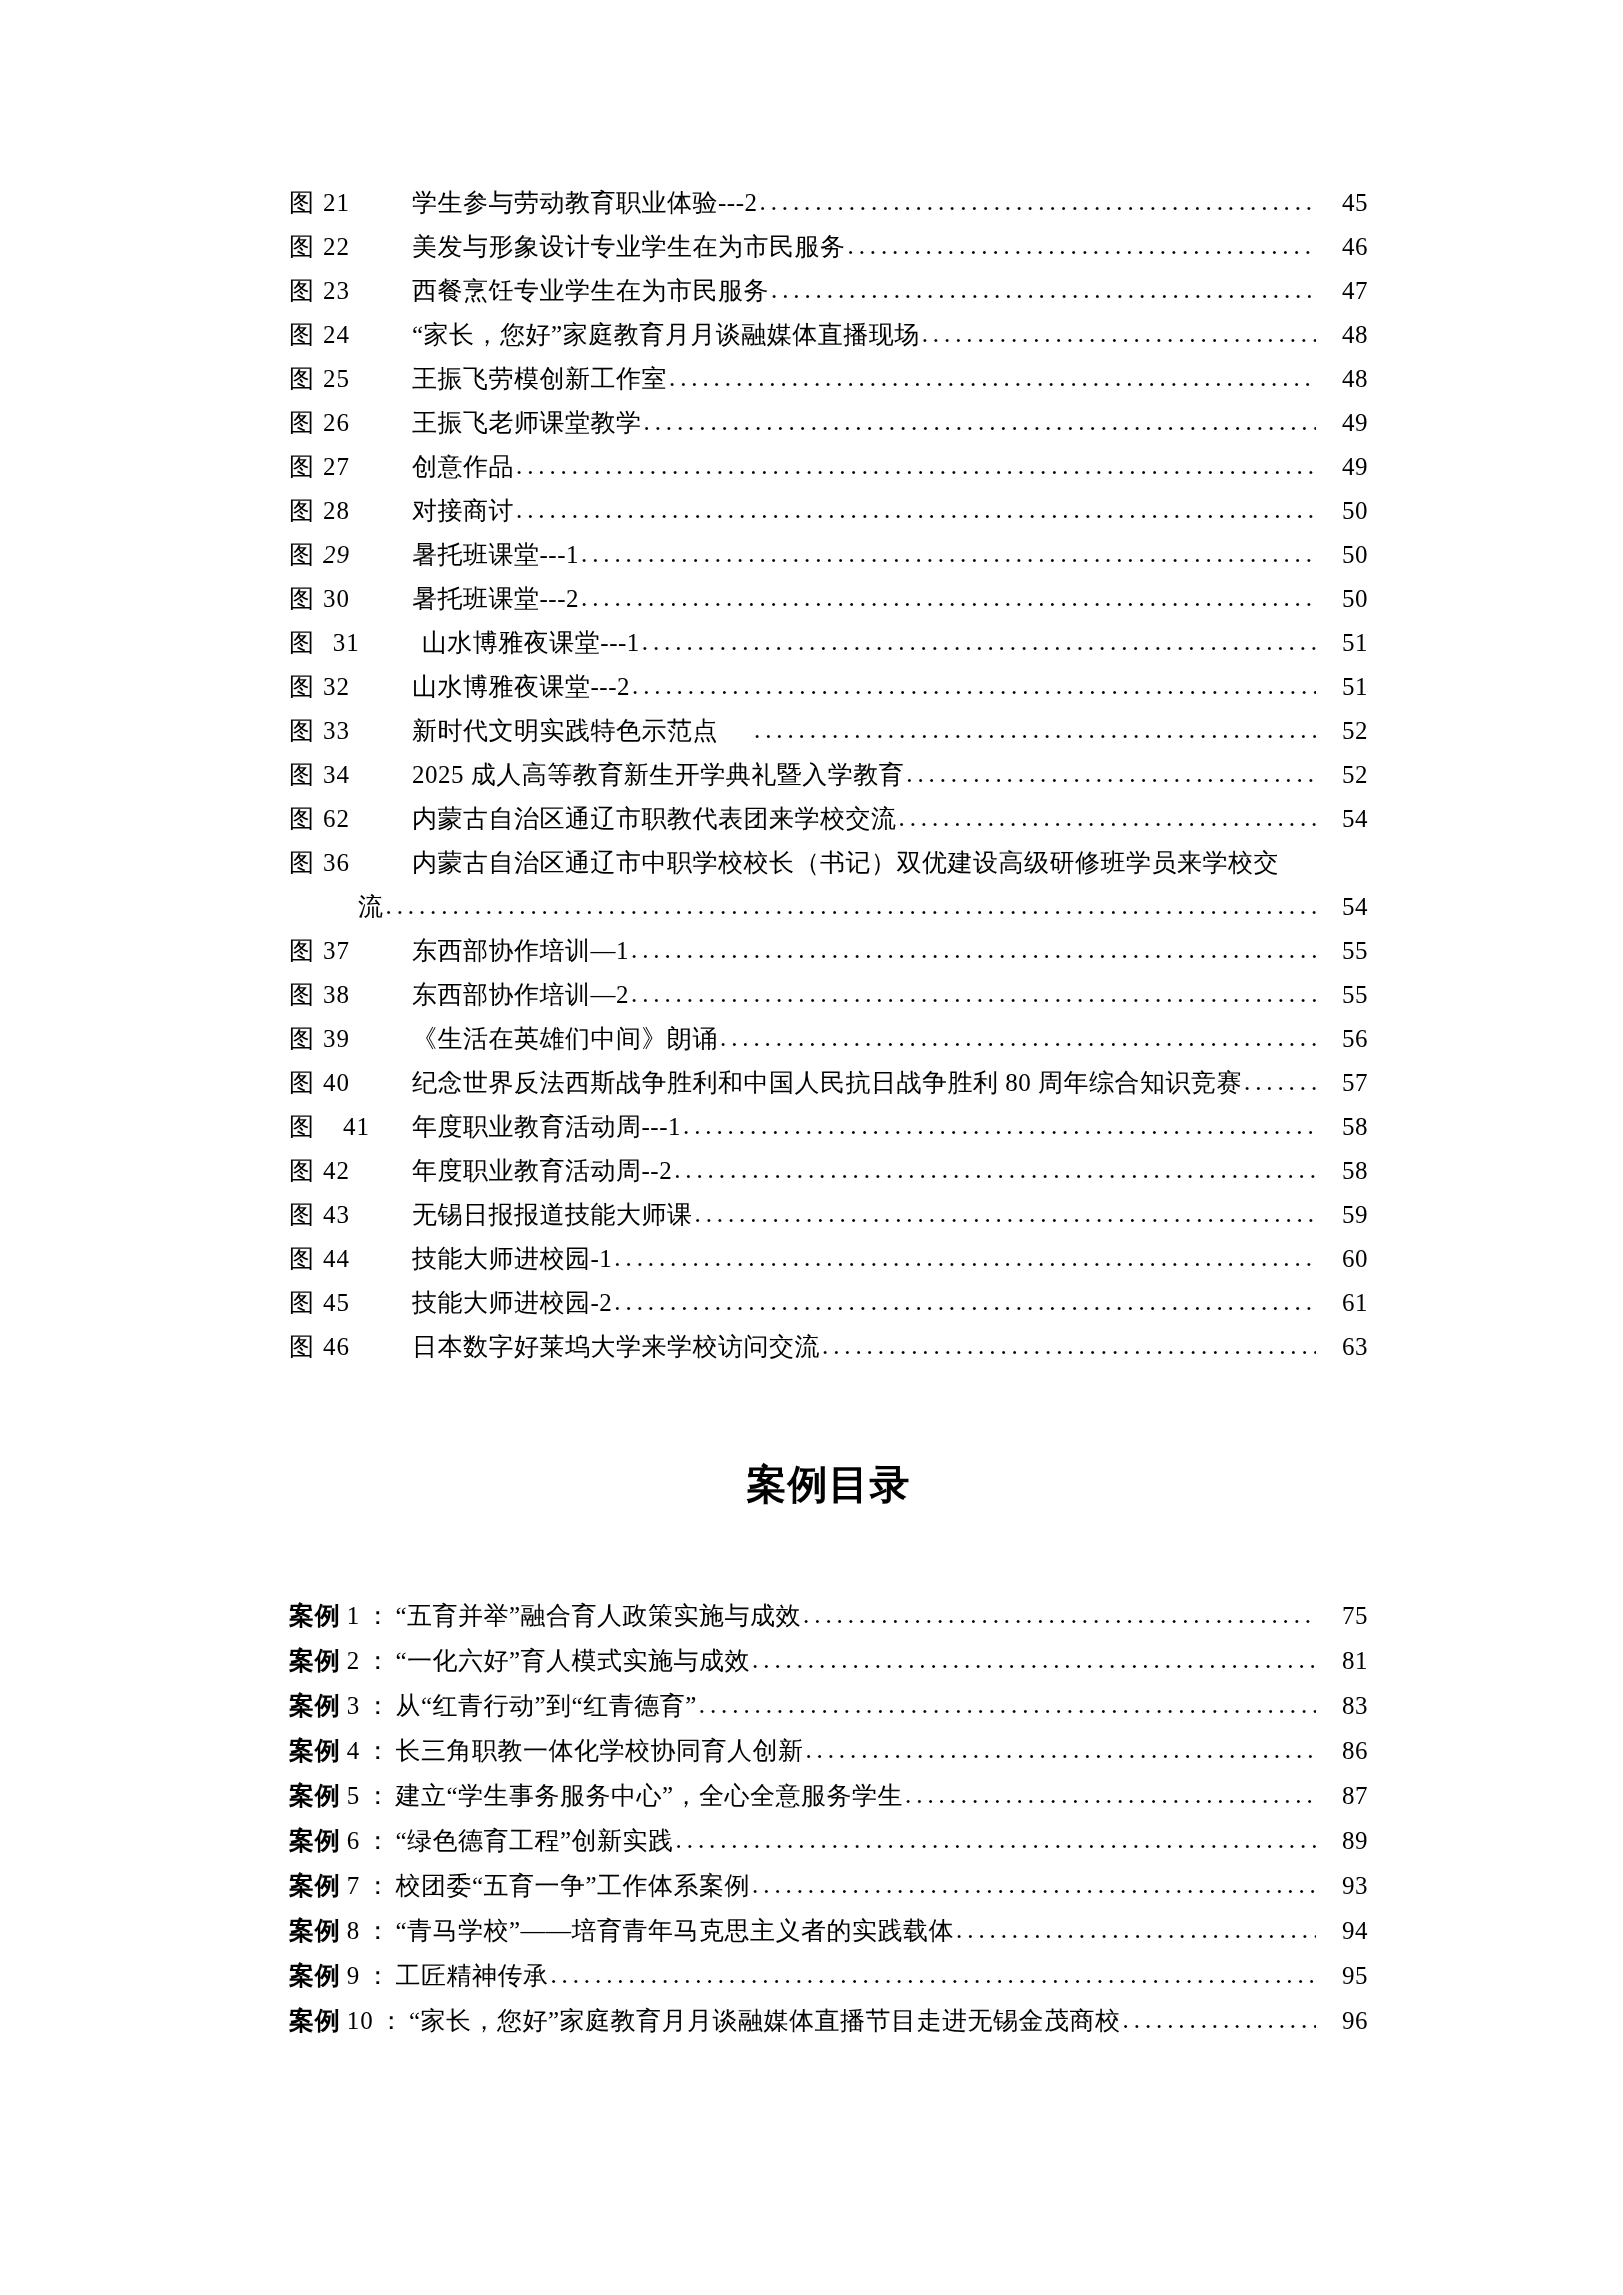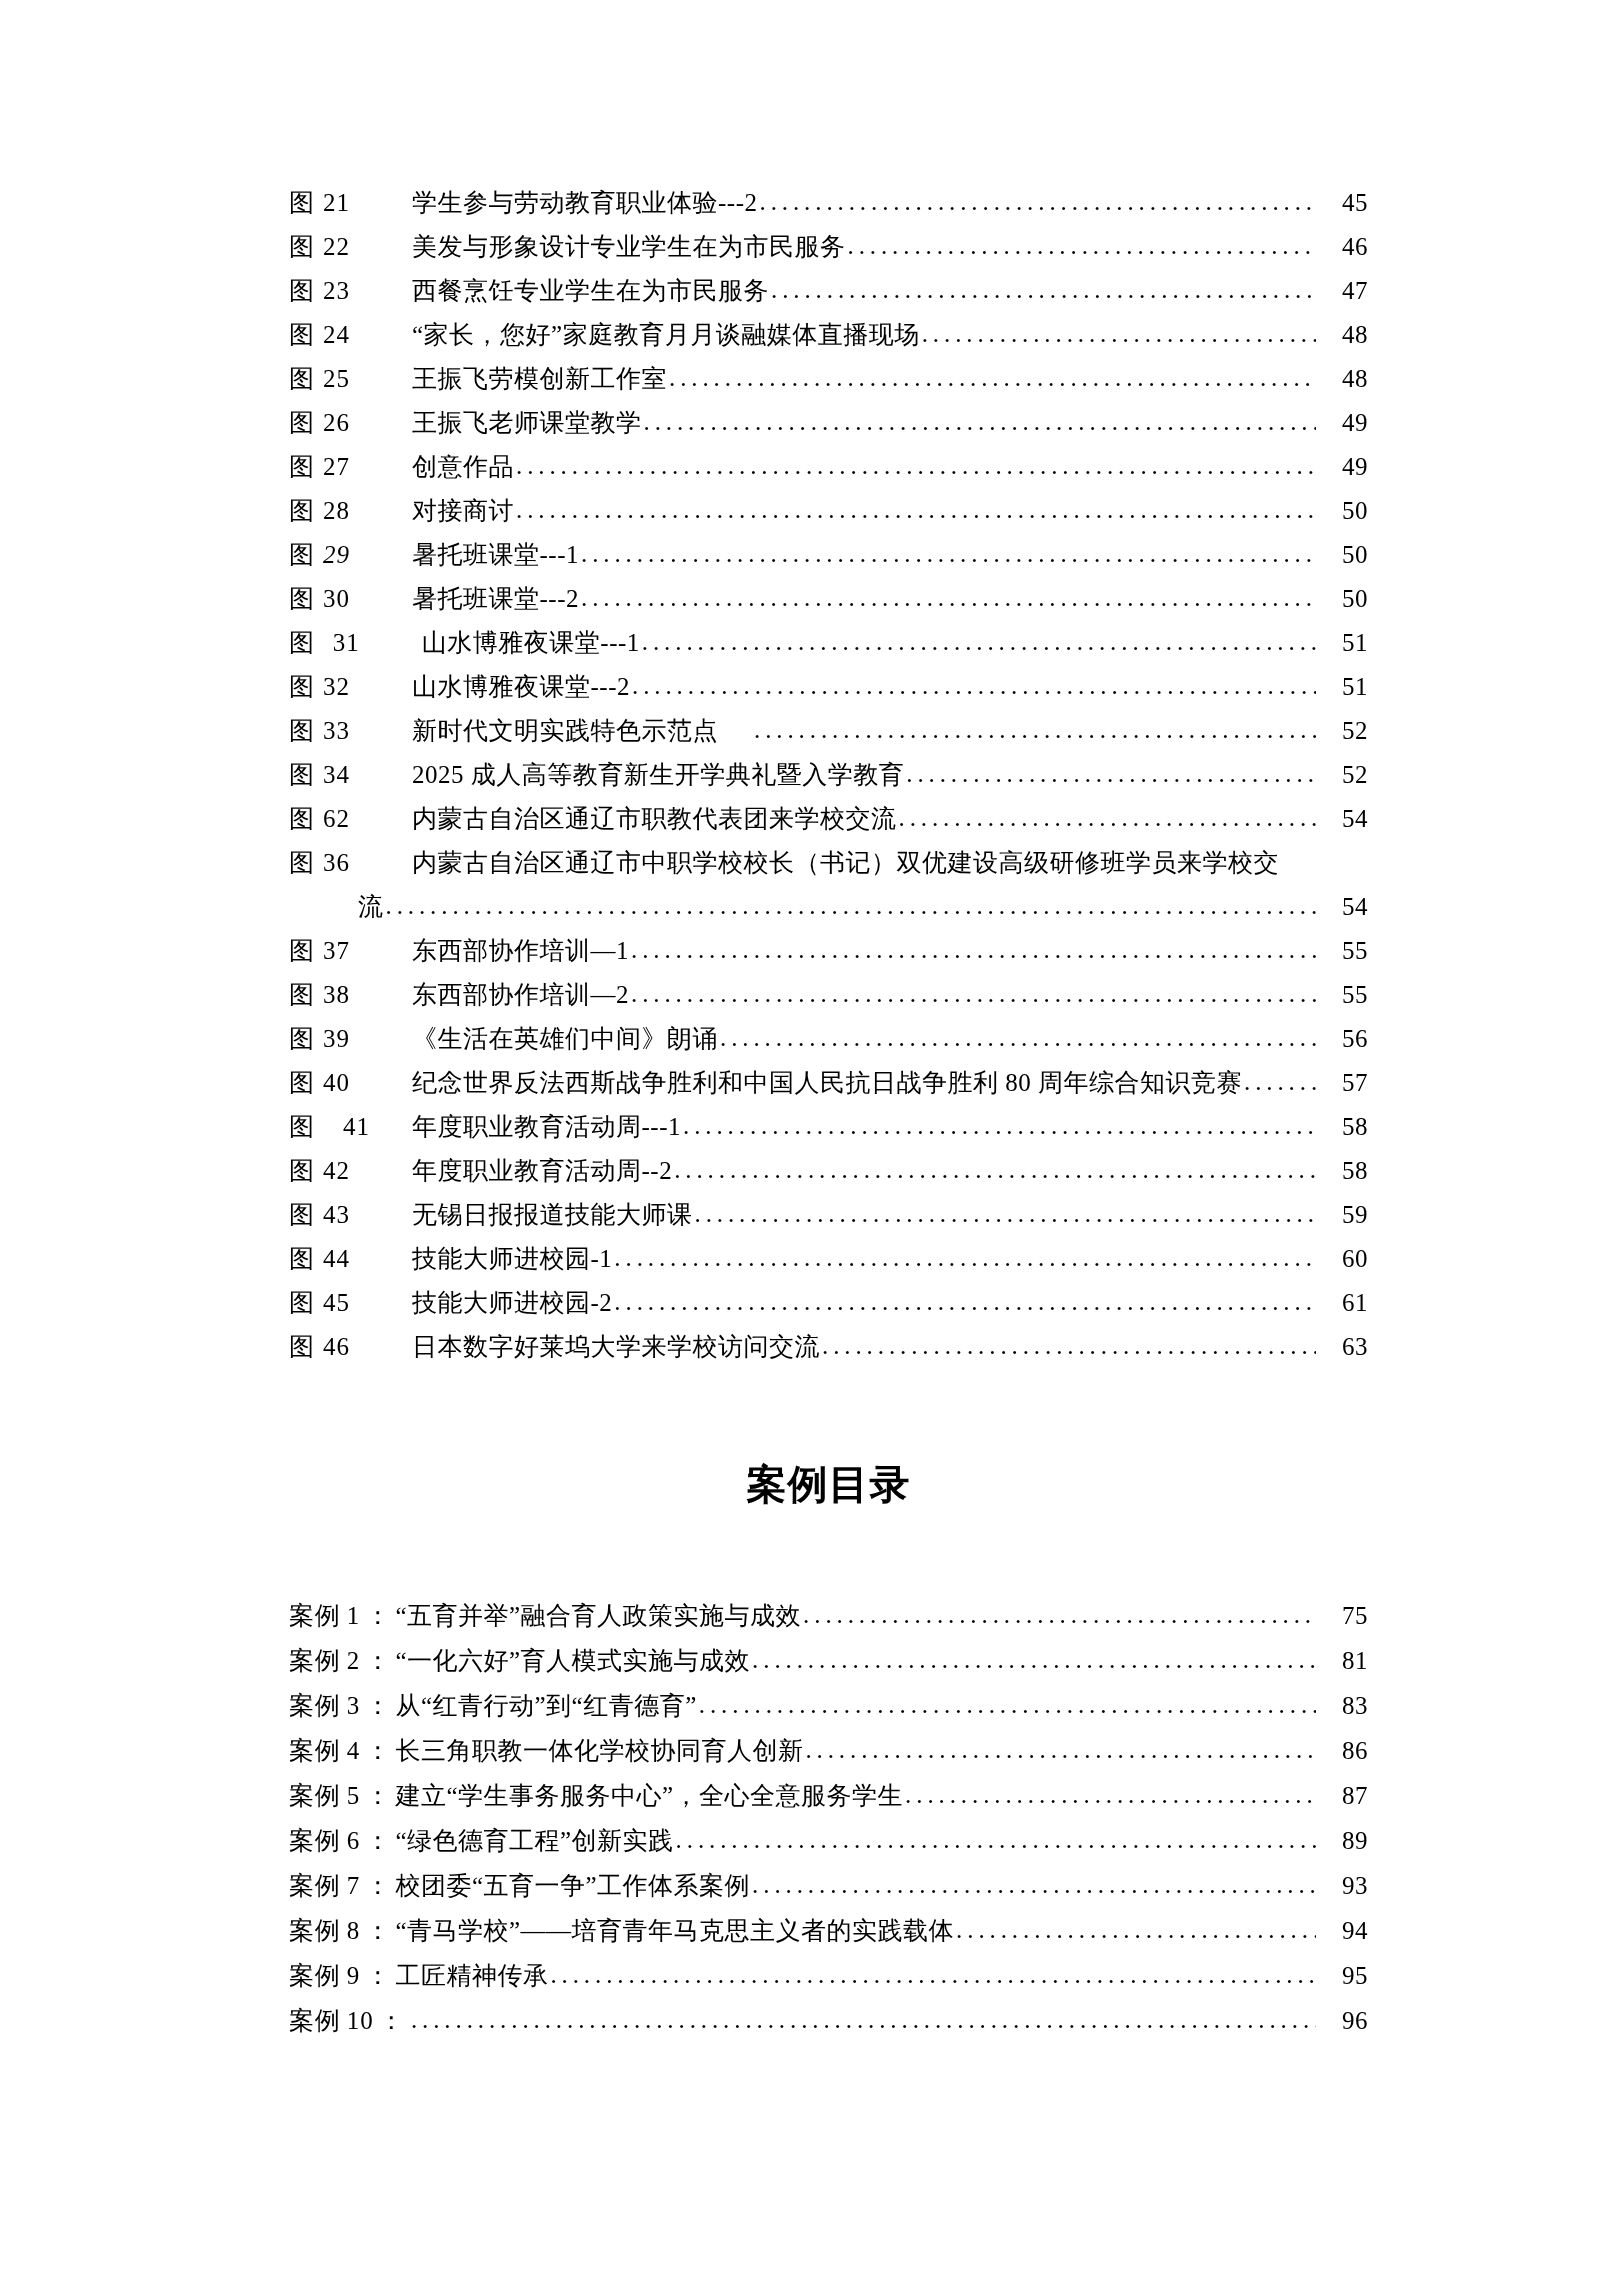--- a/index.html
+++ b/index.html
@@ -110,20 +110,21 @@
   .case-list {
     margin-top: 89px;
   }
 
   .case-list .toc-row {
     line-height: 45px;
   }
 
   .case-list .toc-label {
     letter-spacing: 0.8px;
+    font-weight: bold;
   }
   .case-list .toc-num {
     min-width: 0;
     margin-left: 6.1px;
   }
   .case-list .toc-colon {
     margin: 0 5.1px 0 5.1px;
   }
   .case-list .toc-title {
     margin-left: 0;
@@ -396,20 +397,21 @@
           <span class="toc-num">9</span>
           <span class="toc-colon">：</span>
           <span class="toc-title">工匠精神传承</span>
           <span class="toc-leader"></span>
           <span class="toc-page">95</span>
         </div>
         <div class="toc-row">
           <span class="toc-label">案例</span>
           <span class="toc-num">10</span>
           <span class="toc-colon">：</span>
+          <span class="toc-title">“家长，您好”家庭教育月月谈融媒体直播节目走进无锡金茂商校</span>
           <span class="toc-leader"></span>
           <span class="toc-page">96</span>
         </div>
       </div>
 
   </div>
 </div>
 
 
 </body></html>

